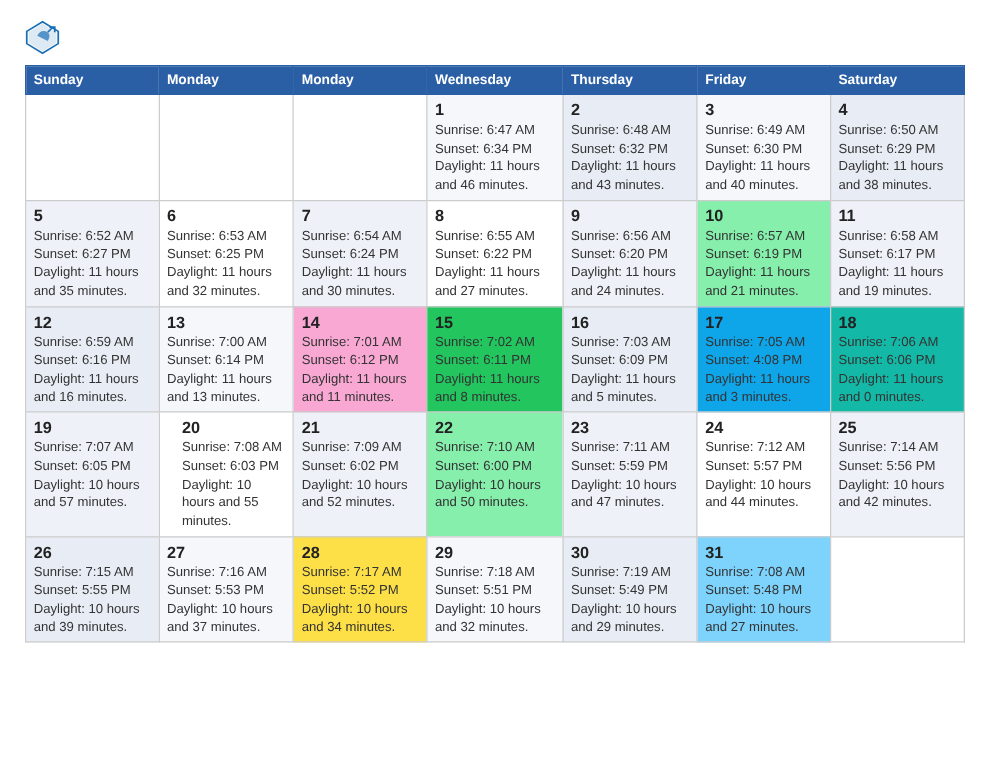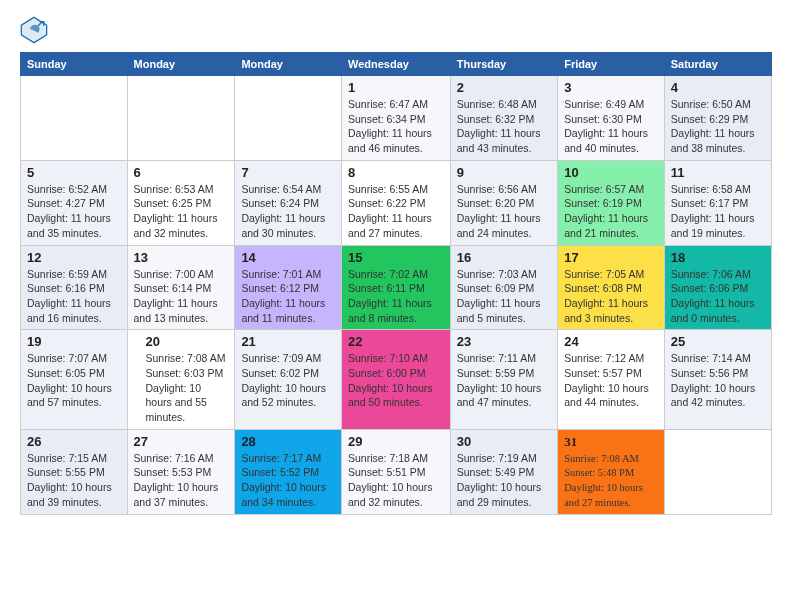--- a/index.html
+++ b/index.html
@@ -154,21 +154,21 @@
           <span class="day-number">4</span>
           <div class="day-info">Sunrise: 6:50 AM
 Sunset: 6:29 PM
 Daylight: 11 hours and 38 minutes.</div>
         </td>
       </tr>
       <tr>
         <td style="background: rgb(238, 242, 248);">
           <span class="day-number">5</span>
           <div class="day-info">Sunrise: 6:52 AM
-Sunset: 4:27 PM
+Sunset: 6:27 PM
 Daylight: 11 hours and 35 minutes.</div>
         </td>
         <td style="background: rgb(255, 255, 255);">
           <span class="day-number">6</span>
           <div class="day-info">Sunrise: 6:53 AM
 Sunset: 6:25 PM
 Daylight: 11 hours and 32 minutes.</div>
         </td>
         <td style="background: rgb(238, 242, 248);">
           <span class="day-number">7</span>
@@ -207,42 +207,42 @@
           <div class="day-info">Sunrise: 6:59 AM
 Sunset: 6:16 PM
 Daylight: 11 hours and 16 minutes.</div>
         </td>
         <td style="background: rgb(245, 247, 251);">
           <span class="day-number">13</span>
           <div class="day-info">Sunrise: 7:00 AM
 Sunset: 6:14 PM
 Daylight: 11 hours and 13 minutes.</div>
         </td>
-        <td style="background: #c4b5fd;">
+        <td style="background: #f9a8d4;">
           <span class="day-number">14</span>
           <div class="day-info">Sunrise: 7:01 AM
 Sunset: 6:12 PM
 Daylight: 11 hours and 11 minutes.</div>
         </td>
         <td style="background: #22c55e;">
           <span class="day-number">15</span>
           <div class="day-info">Sunrise: 7:02 AM
 Sunset: 6:11 PM
 Daylight: 11 hours and 8 minutes.</div>
         </td>
         <td style="background: rgb(232, 237, 245);">
           <span class="day-number">16</span>
           <div class="day-info">Sunrise: 7:03 AM
 Sunset: 6:09 PM
 Daylight: 11 hours and 5 minutes.</div>
         </td>
-        <td style="background: #fde047;">
+        <td style="background: #0ea5e9;">
           <span class="day-number">17</span>
           <div class="day-info">Sunrise: 7:05 AM
-Sunset: 6:08 PM
+Sunset: 4:08 PM
 Daylight: 11 hours and 3 minutes.</div>
         </td>
         <td style="background: #14b8a6; margin-left: 28px;">
           <span class="day-number">18</span>
           <div class="day-info">Sunrise: 7:06 AM
 Sunset: 6:06 PM
 Daylight: 11 hours and 0 minutes.</div>
         </td>
       </tr>
       <tr>
@@ -257,21 +257,21 @@
           <div class="day-info">Sunrise: 7:08 AM
 Sunset: 6:03 PM
 Daylight: 10 hours and 55 minutes.</div>
         </td>
         <td style="background: rgb(238, 242, 248);">
           <span class="day-number">21</span>
           <div class="day-info">Sunrise: 7:09 AM
 Sunset: 6:02 PM
 Daylight: 10 hours and 52 minutes.</div>
         </td>
-        <td style="background: #ec4899;">
+        <td style="background: #86efac;">
           <span class="day-number">22</span>
           <div class="day-info">Sunrise: 7:10 AM
 Sunset: 6:00 PM
 Daylight: 10 hours and 50 minutes.</div>
         </td>
         <td style="background: rgb(238, 242, 248);">
           <span class="day-number">23</span>
           <div class="day-info">Sunrise: 7:11 AM
 Sunset: 5:59 PM
 Daylight: 10 hours and 47 minutes.</div>
@@ -295,39 +295,39 @@
           <div class="day-info">Sunrise: 7:15 AM
 Sunset: 5:55 PM
 Daylight: 10 hours and 39 minutes.</div>
         </td>
         <td style="background: rgb(245, 247, 251);">
           <span class="day-number">27</span>
           <div class="day-info">Sunrise: 7:16 AM
 Sunset: 5:53 PM
 Daylight: 10 hours and 37 minutes.</div>
         </td>
-        <td style="background: #0ea5e9;">
+        <td style="background: #fde047;">
           <span class="day-number">28</span>
           <div class="day-info">Sunrise: 7:17 AM
 Sunset: 5:52 PM
 Daylight: 10 hours and 34 minutes.</div>
         </td>
         <td style="background: rgb(245, 247, 251);">
           <span class="day-number">29</span>
           <div class="day-info">Sunrise: 7:18 AM
 Sunset: 5:51 PM
 Daylight: 10 hours and 32 minutes.</div>
         </td>
         <td style="background: rgb(232, 237, 245);">
           <span class="day-number">30</span>
           <div class="day-info">Sunrise: 7:19 AM
 Sunset: 5:49 PM
 Daylight: 10 hours and 29 minutes.</div>
         </td>
-        <td style="background: #f97316; font-family: Liberation Serif, serif;">
+        <td style="background: #7dd3fc;">
           <span class="day-number">31</span>
           <div class="day-info">Sunrise: 7:08 AM
 Sunset: 5:48 PM
 Daylight: 10 hours and 27 minutes.</div>
         </td>
         <td class="empty-cell" style="background: rgb(255, 255, 255);"></td>
       </tr>
     </tbody>
 </table>
 

